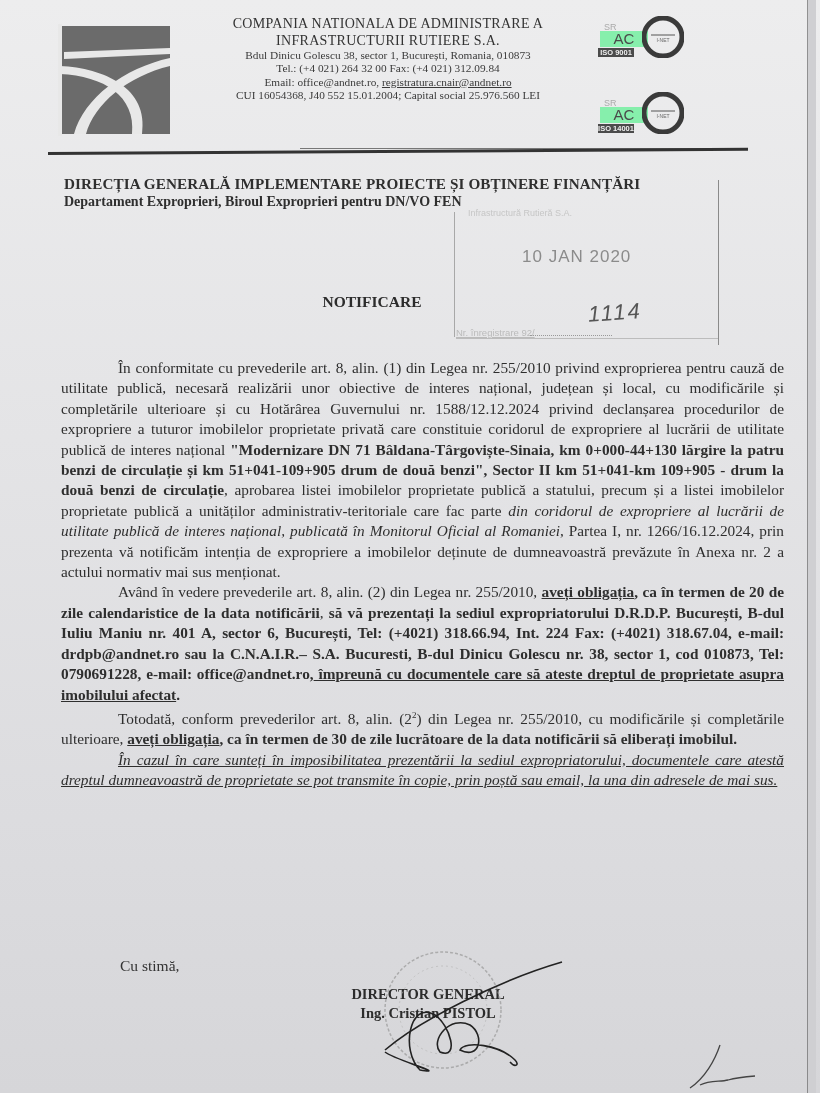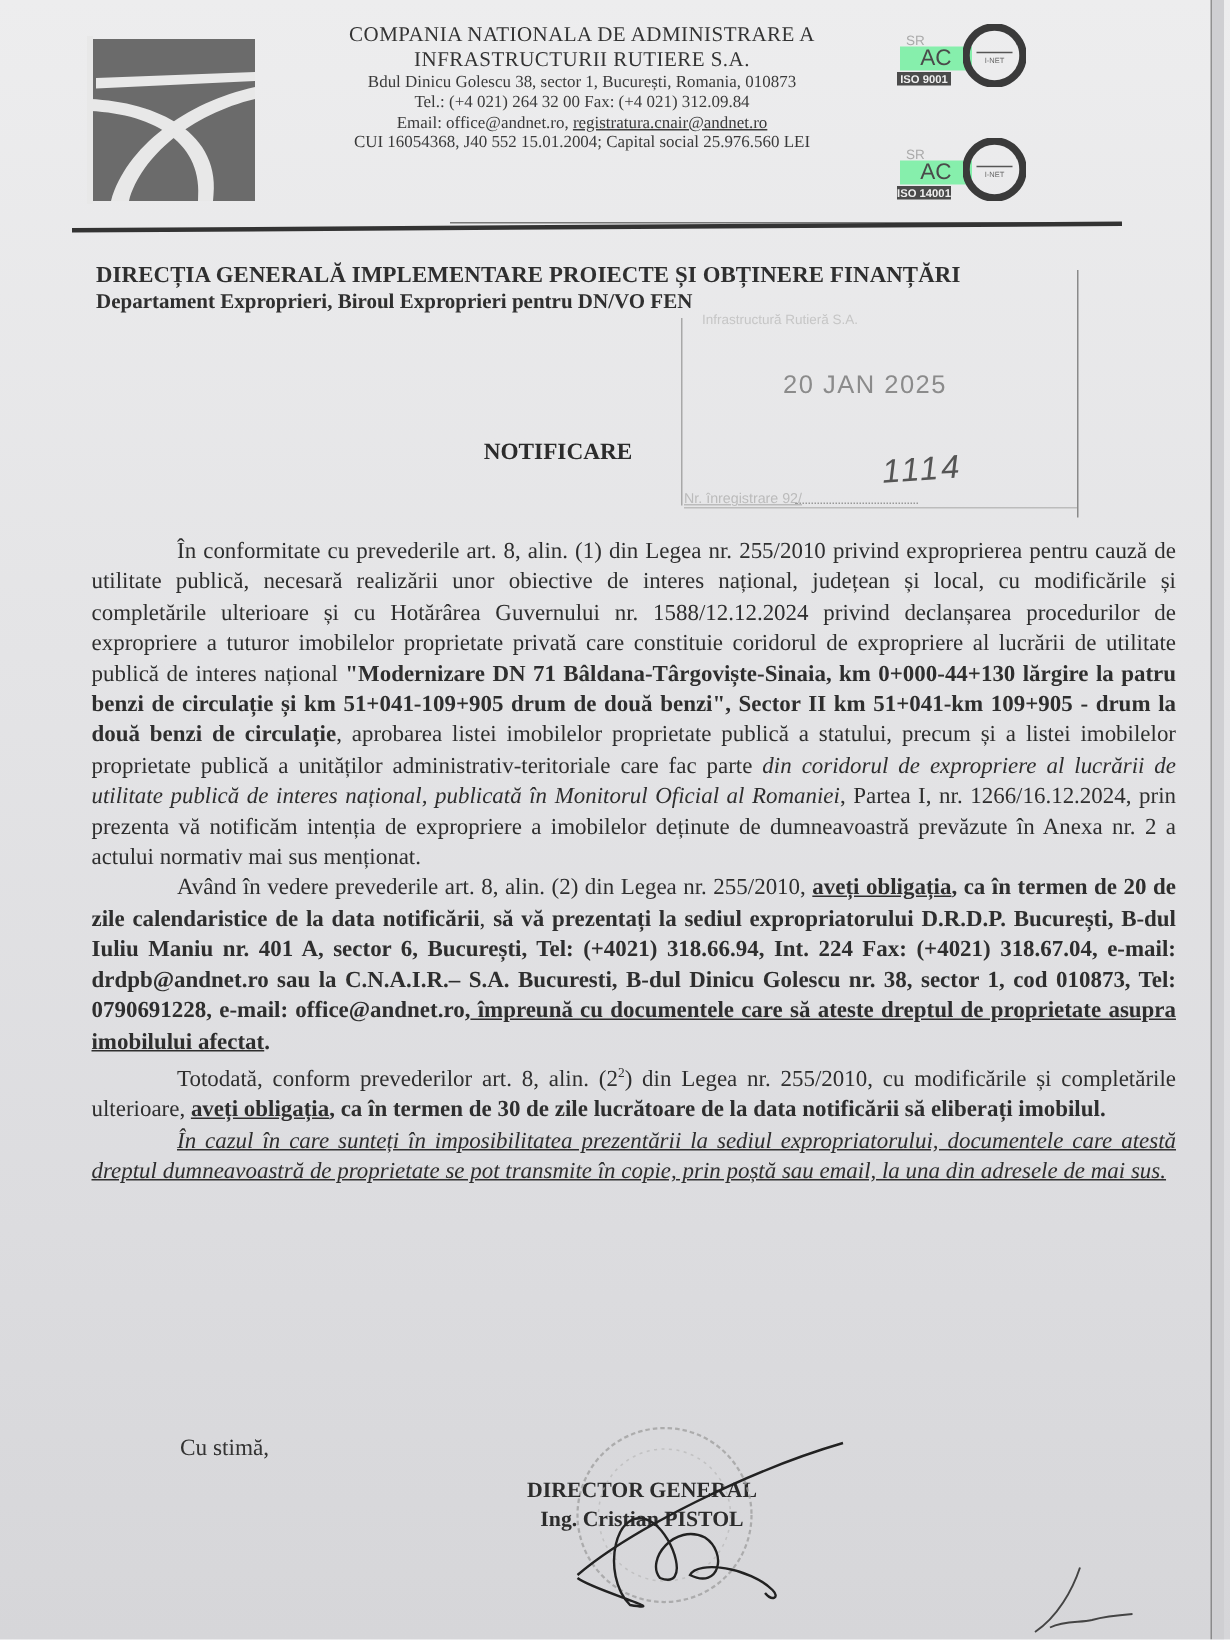--- a/index.html
+++ b/index.html
@@ -110,21 +110,21 @@
 <div class="rule2"></div>
 <div class="rule"></div>
 
 <div class="direction">DIRECȚIA GENERALĂ IMPLEMENTARE PROIECTE ȘI OBȚINERE FINANȚĂRI</div>
 <div class="department">Departament Exproprieri, Biroul Exproprieri pentru DN/VO FEN</div>
 
 <div class="stamp-vline"></div>
 <div class="stamp-vline2"></div>
 <div class="stamp-hline"></div>
 <div class="stamp-org">Infrastructură Rutieră S.A.</div>
-<div class="stamp-date">20 JAN 2025</div>
+<div class="stamp-date">10 JAN 2020</div>
 <div class="stamp-reg">Nr. înregistrare 92/</div>
 <div class="stamp-dots"></div>
 <div class="stamp-num">1114</div>
 
 <div class="title"><span>NOTIFICARE</span></div>
 
 <div class="body">
   <p>
     <span>În conformitate cu prevederile art. 8, alin. (1) din Legea nr. 255/2010 privind exproprierea pentru cauză de utilitate publică, necesară realizării unor obiective de interes național, județean și local, cu modificările și completările ulterioare și cu Hotărârea Guvernului nr. 1588/12.12.2024 privind declanșarea procedurilor de expropriere a tuturor imobilelor proprietate privată care constituie coridorul de expropriere al lucrării de utilitate publică de interes național </span><span class="b">"Modernizare DN 71 Bâldana-Târgoviște-Sinaia, km 0+000-44+130 lărgire la patru benzi de circulație și km 51+041-109+905 drum de două benzi", Sector II km 51+041-km 109+905 - drum la două benzi de circulație</span><span>, aprobarea listei imobilelor proprietate publică a statului, precum și a listei imobilelor proprietate publică a unităților administrativ-teritoriale care fac parte </span><span class="i">din coridorul de expropriere al lucrării de utilitate publică de interes național, publicată în Monitorul Oficial al Romaniei</span><span>, Partea I, nr. 1266/16.12.2024, prin prezenta vă notificăm intenția </span><span>de expropriere a imobilelor deținute de dumneavoastră prevăzute în Anexa nr. 2 a actului normativ mai sus menționat.</span>
   </p>

